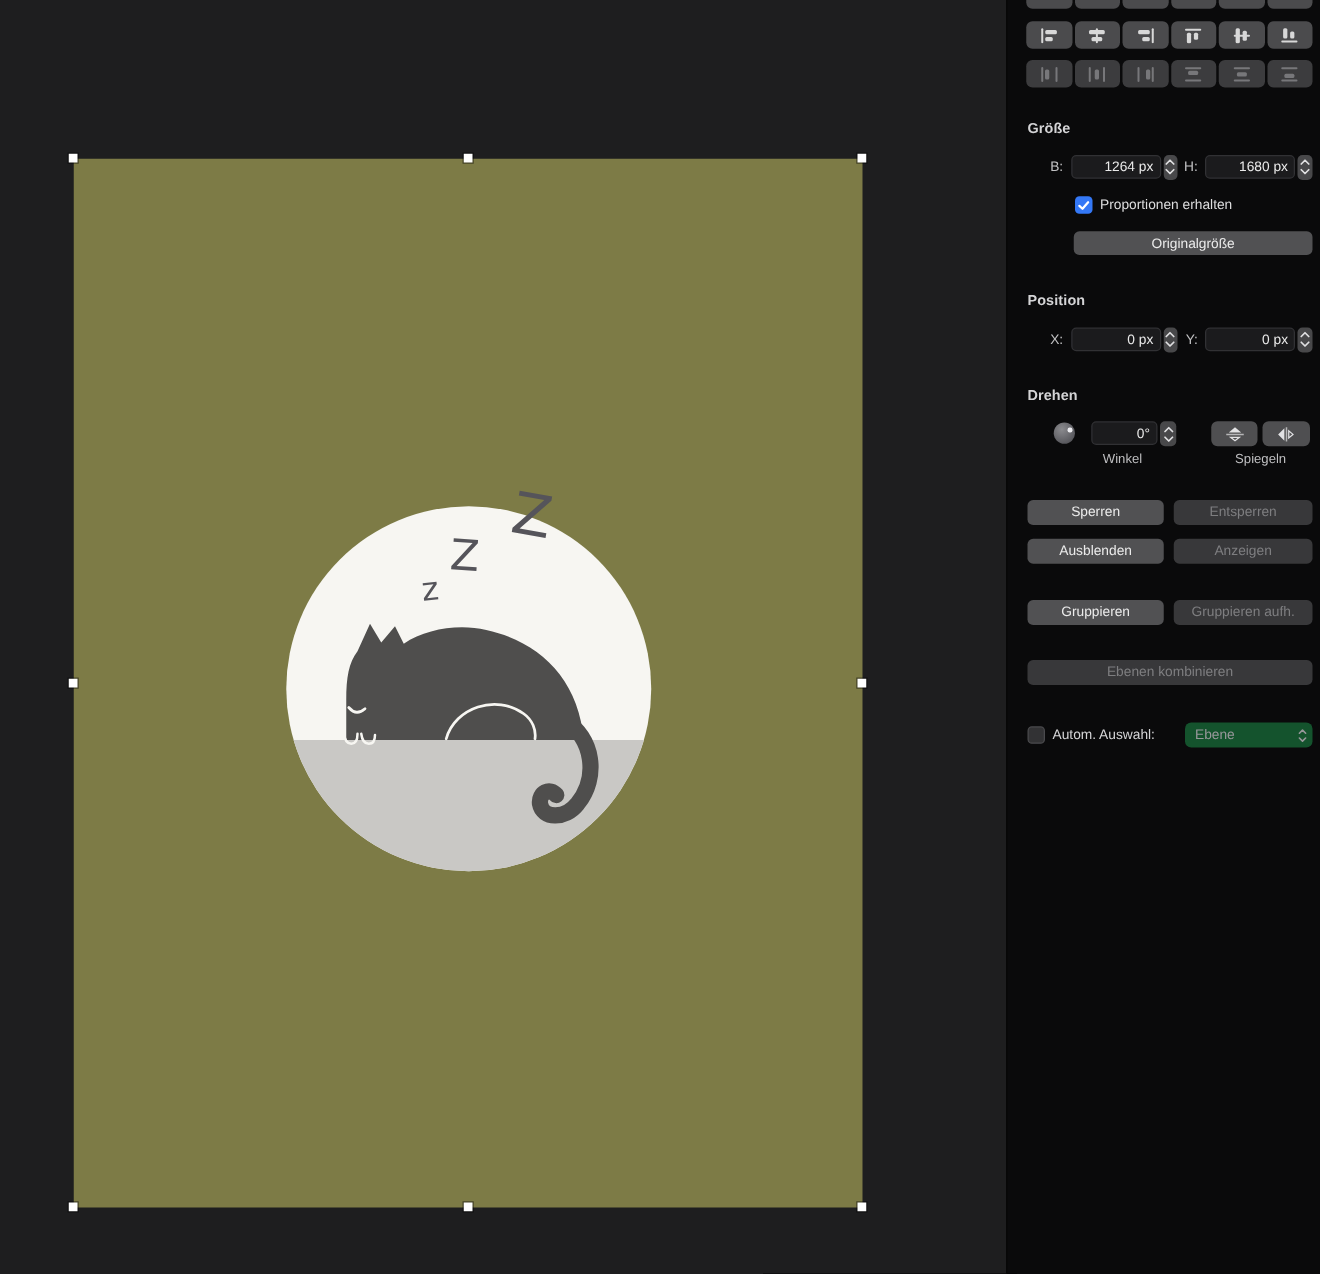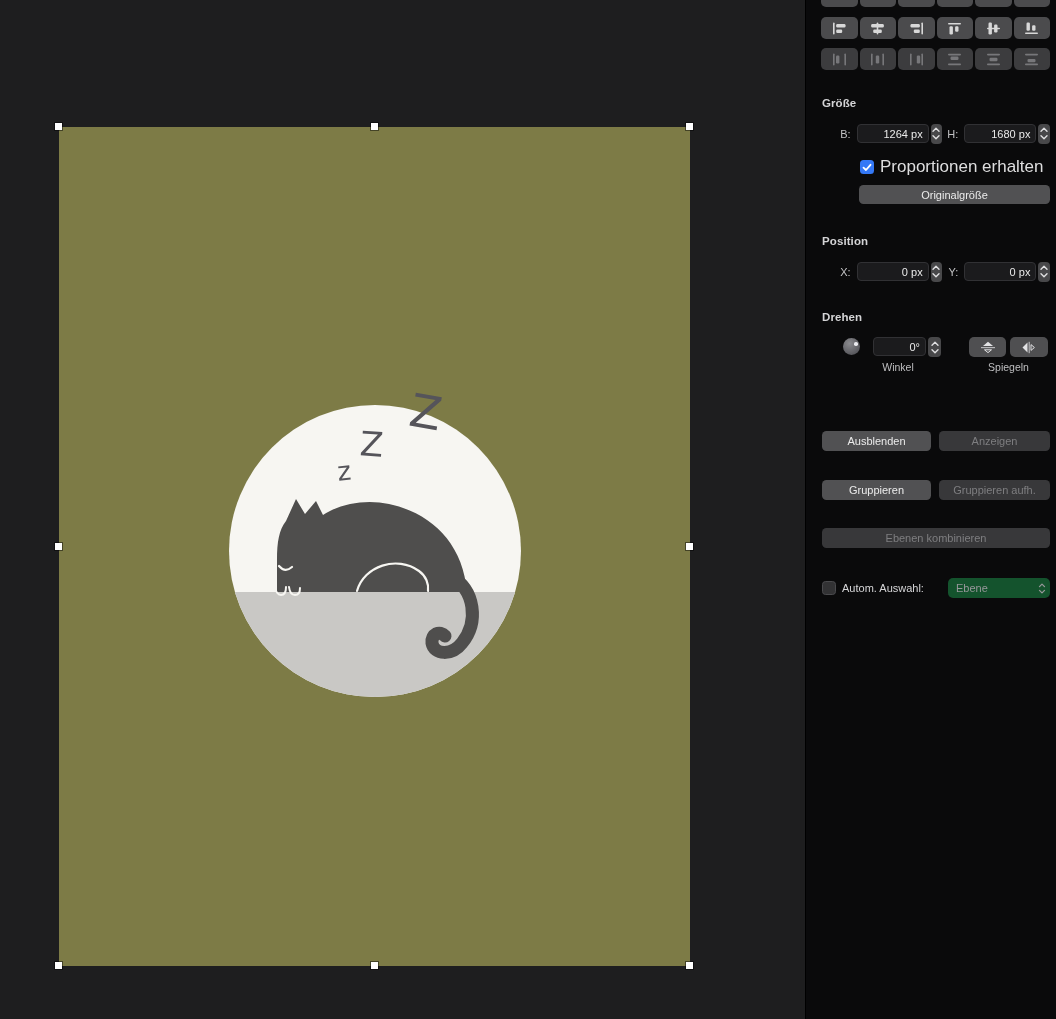--- a/index.html
+++ b/index.html
@@ -34,21 +34,21 @@
   .field { height:19px; background:#1b1b1d; border:1px solid #313134; border-radius:4px; color:#eaeaea;
            font-size:11px; display:flex; align-items:center; justify-content:flex-end; padding-right:5px; }
   .w66 { width:80px; } .w53 { width:53px; }
   .stepper { width:13px; height:20px; margin-left:2px; background:#48484a; border-radius:4px;
              display:flex; align-items:center; justify-content:center; color:#e0e0e2; }
 
   .crow { position:absolute; left:54px; top:157px; display:flex; align-items:center; }
   .cb { width:14px; height:14px; border-radius:3.5px; flex:none; }
   .cb.on { background:var(--accent,#3478f6); display:flex; align-items:center; justify-content:center; }
   .cb.off { background:#323234; border:1px solid #4a4a4d; }
-  .cb-label { margin-left:6px; color:#dededf; font-size:17px; }
+  .cb-label { margin-left:6px; color:#dededf; font-size:11px; }
 
   .btn { height:20px; border:none; border-radius:4.5px; font-size:11px; font-family:inherit;
          display:flex; align-items:center; justify-content:center; background:#515153; color:#ebebeb; }
   .btn.disabled { background:#38383a; color:#7e7e80; }
   .wide1 { position:absolute; left:53px; top:185px; width:191px; height:19px; }
   .two-col { position:absolute; left:16px; width:228px; display:flex; gap:8px; }
   .r-lock { top:400px; } .r-hide { top:431px; } .r-group { top:480px; }
   .b-left { width:109px; flex:none; } .b-right { width:111px; flex:none; }
   .r-merge { position:absolute; left:16px; top:528px; width:228px; }
 
@@ -289,20 +289,24 @@
       <svg width="18" height="13" viewBox="0 0 18 13">
           <path d="M7.5 1.5 L7.5 11.5 L2.5 6.5 Z" fill="currentColor"></path>
           <rect x="8.6" y="0.8" width="1.2" height="11.4" fill="currentColor" opacity=".7"></rect>
           <path d="M11 3.6 L11 9.4 L14.4 6.5 Z" fill="none" stroke="currentColor" stroke-width="1"></path>
         </svg>
     </div>
   </div>
   <div class="sublabel sub1">Winkel</div>
   <div class="sublabel sub2">Spiegeln</div>
 
+  <div class="two-col r-lock">
+    <button class="btn b-left">Sperren</button>
+    <button class="btn b-right disabled">Entsperren</button>
+  </div>
   <div class="two-col r-hide">
     <button class="btn b-left">Ausblenden</button>
     <button class="btn b-right disabled">Anzeigen</button>
   </div>
   <div class="two-col r-group">
     <button class="btn b-left">Gruppieren</button>
     <button class="btn b-right disabled">Gruppieren aufh.</button>
   </div>
   <button class="btn disabled r-merge">Ebenen kombinieren</button>
 

